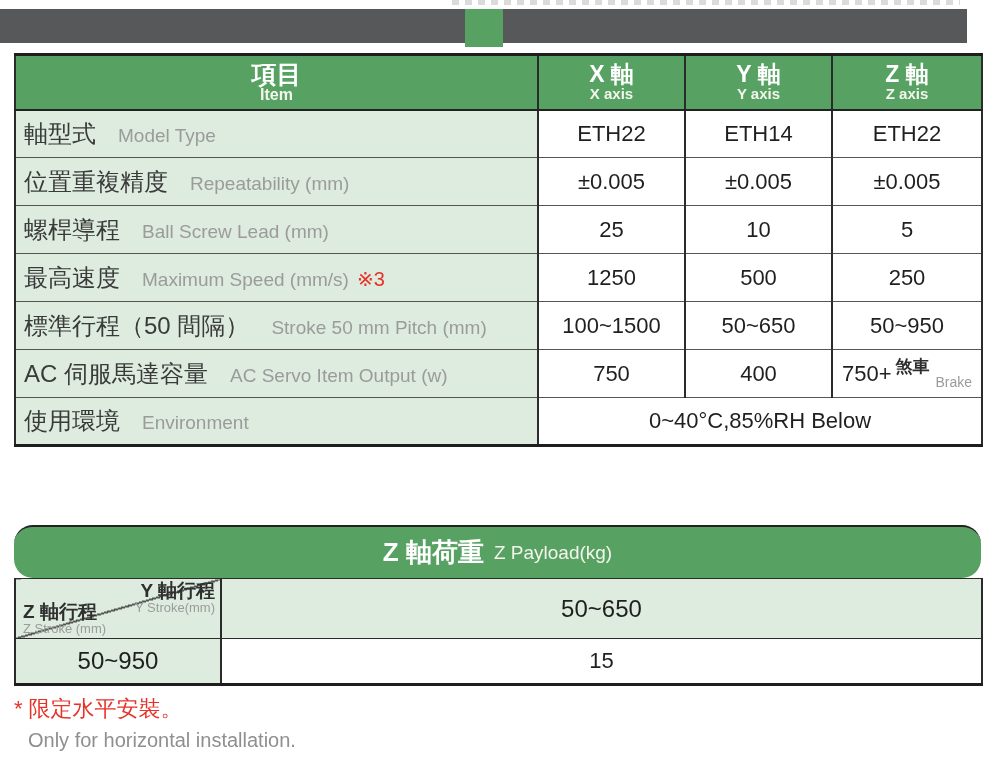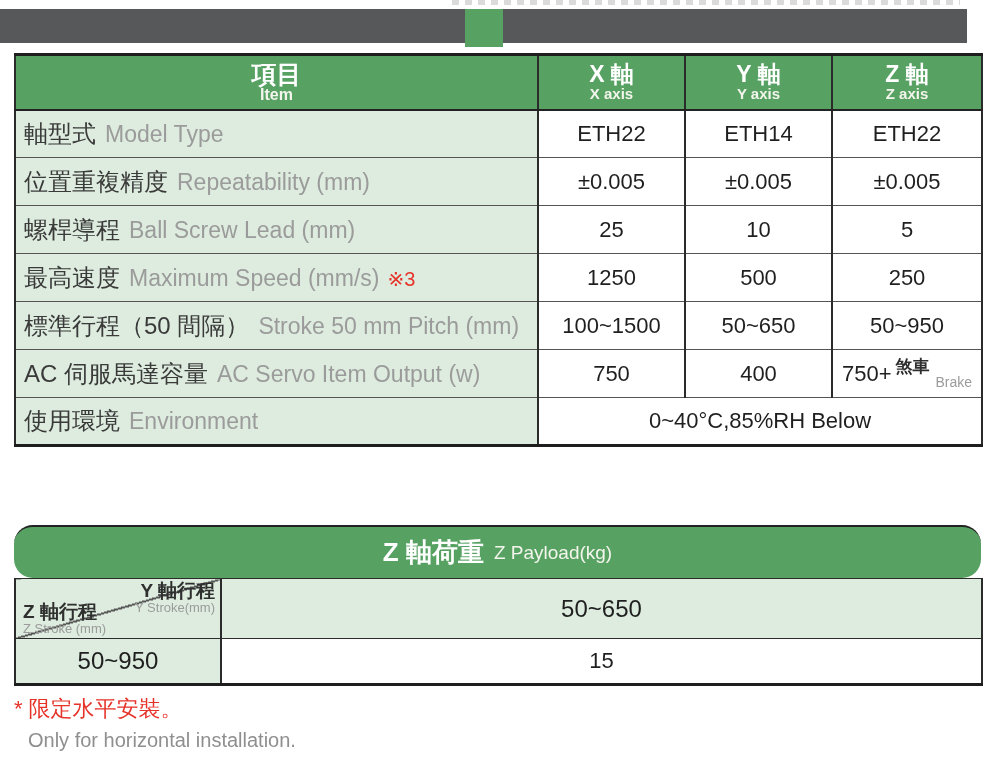--- a/index.html
+++ b/index.html
@@ -54,21 +54,21 @@
   .col-item{width:523px;}
   .col-x{width:147px;}.col-y{width:147px;}.col-z{width:150px;}
   .h-stack{display:flex;flex-direction:column;align-items:center;line-height:1.05;}
   .h-zh{font-size:25px;font-weight:bold;}
   .h-en{font-size:16px;color:#f3f5ec;}
   .axis .h-zh{font-size:23px;}
   .axis .h-en{font-size:15px;}
   .label-cell{background:var(--light-green);padding-left:8px !important;}
   .label-wrap{display:flex;align-items:baseline;white-space:nowrap;}
   .l-zh{font-size:24px;color:#3a3a3a;}
-  .l-en{font-size:23px;color:var(--label-gray);margin-left:9px;}
+  .l-en{font-size:19px;color:var(--label-gray);margin-left:22px;}
   .l-note{font-size:20px;color:var(--red);margin-left:8px;}
   .val{font-size:22px;color:#1f1f1f;text-align:center;background:#fff;}
   .brake-wrap{display:inline-flex;align-items:center;gap:4px;}
   .brake-stack{display:flex;flex-direction:column;line-height:1;text-align:left;}
   .brake-zh{font-size:17px;color:#2e2e2e;font-weight:bold;}
   .brake-en{font-size:14px;color:var(--label-gray);padding-left:40px;}
 
   
   .footnote{position:absolute;top:463px;left:14px;line-height:1.25;}
   .fn-line1{font-size:22px;color:var(--note-green);white-space:nowrap;}

